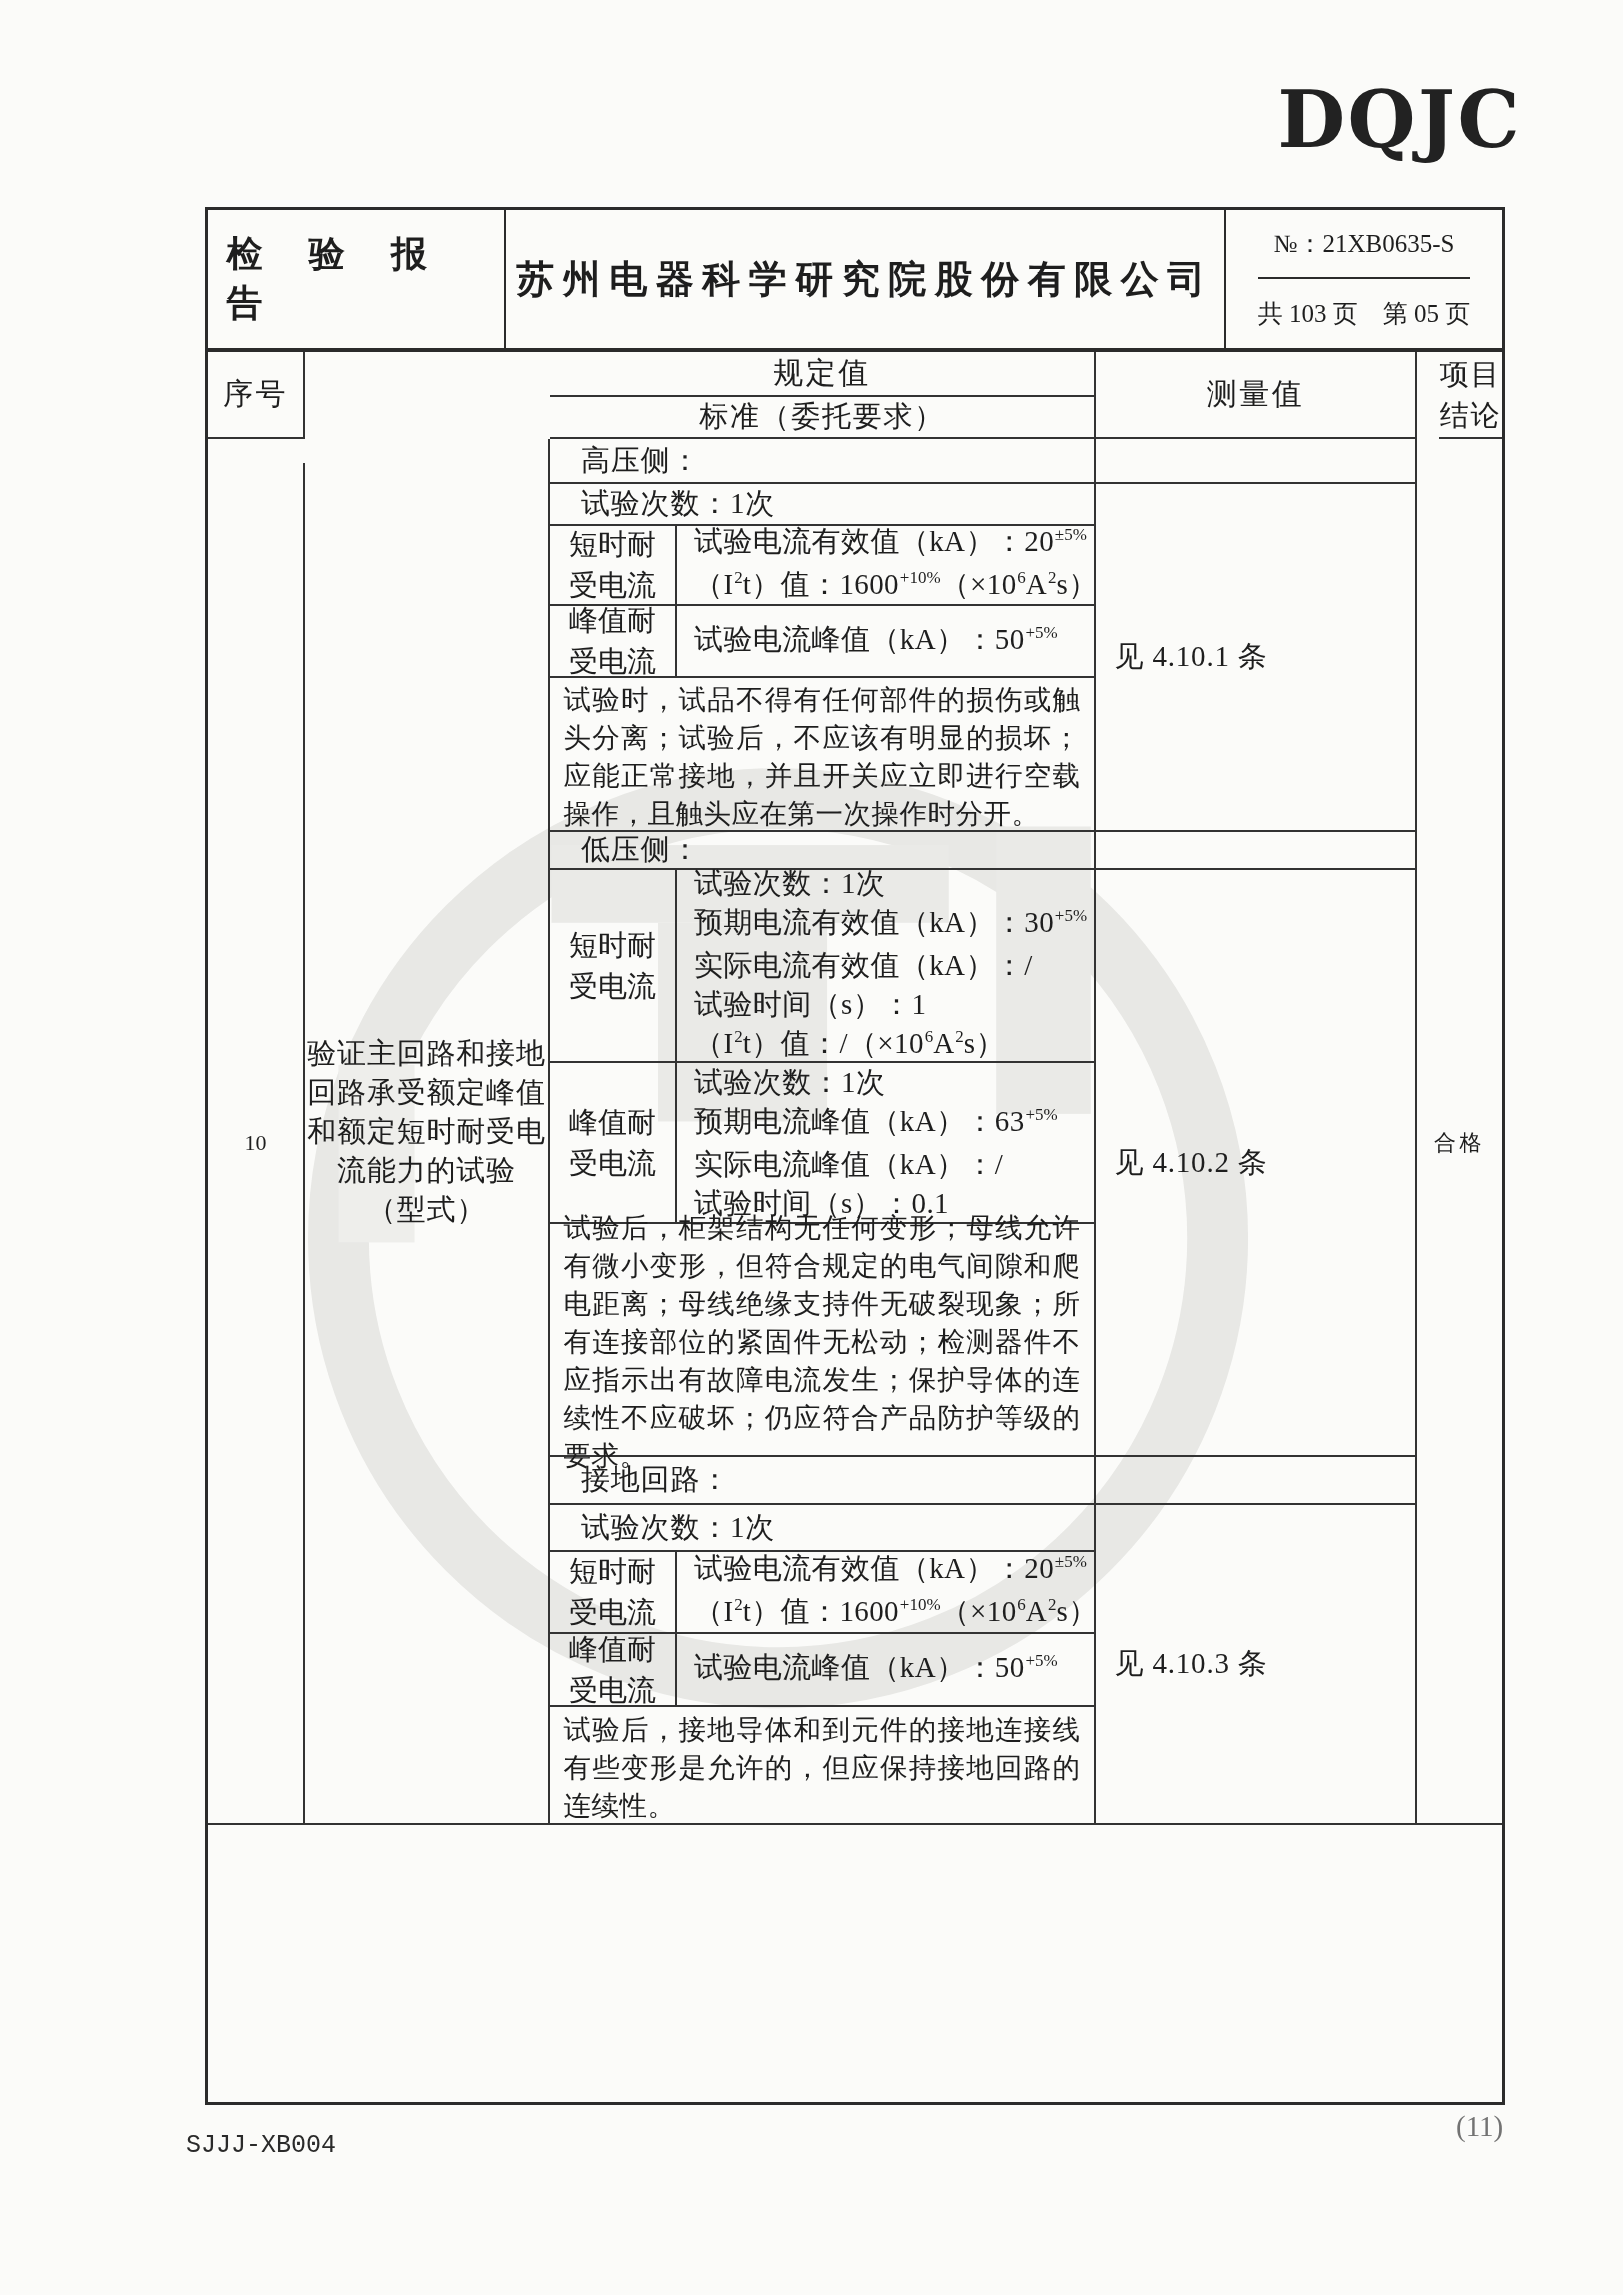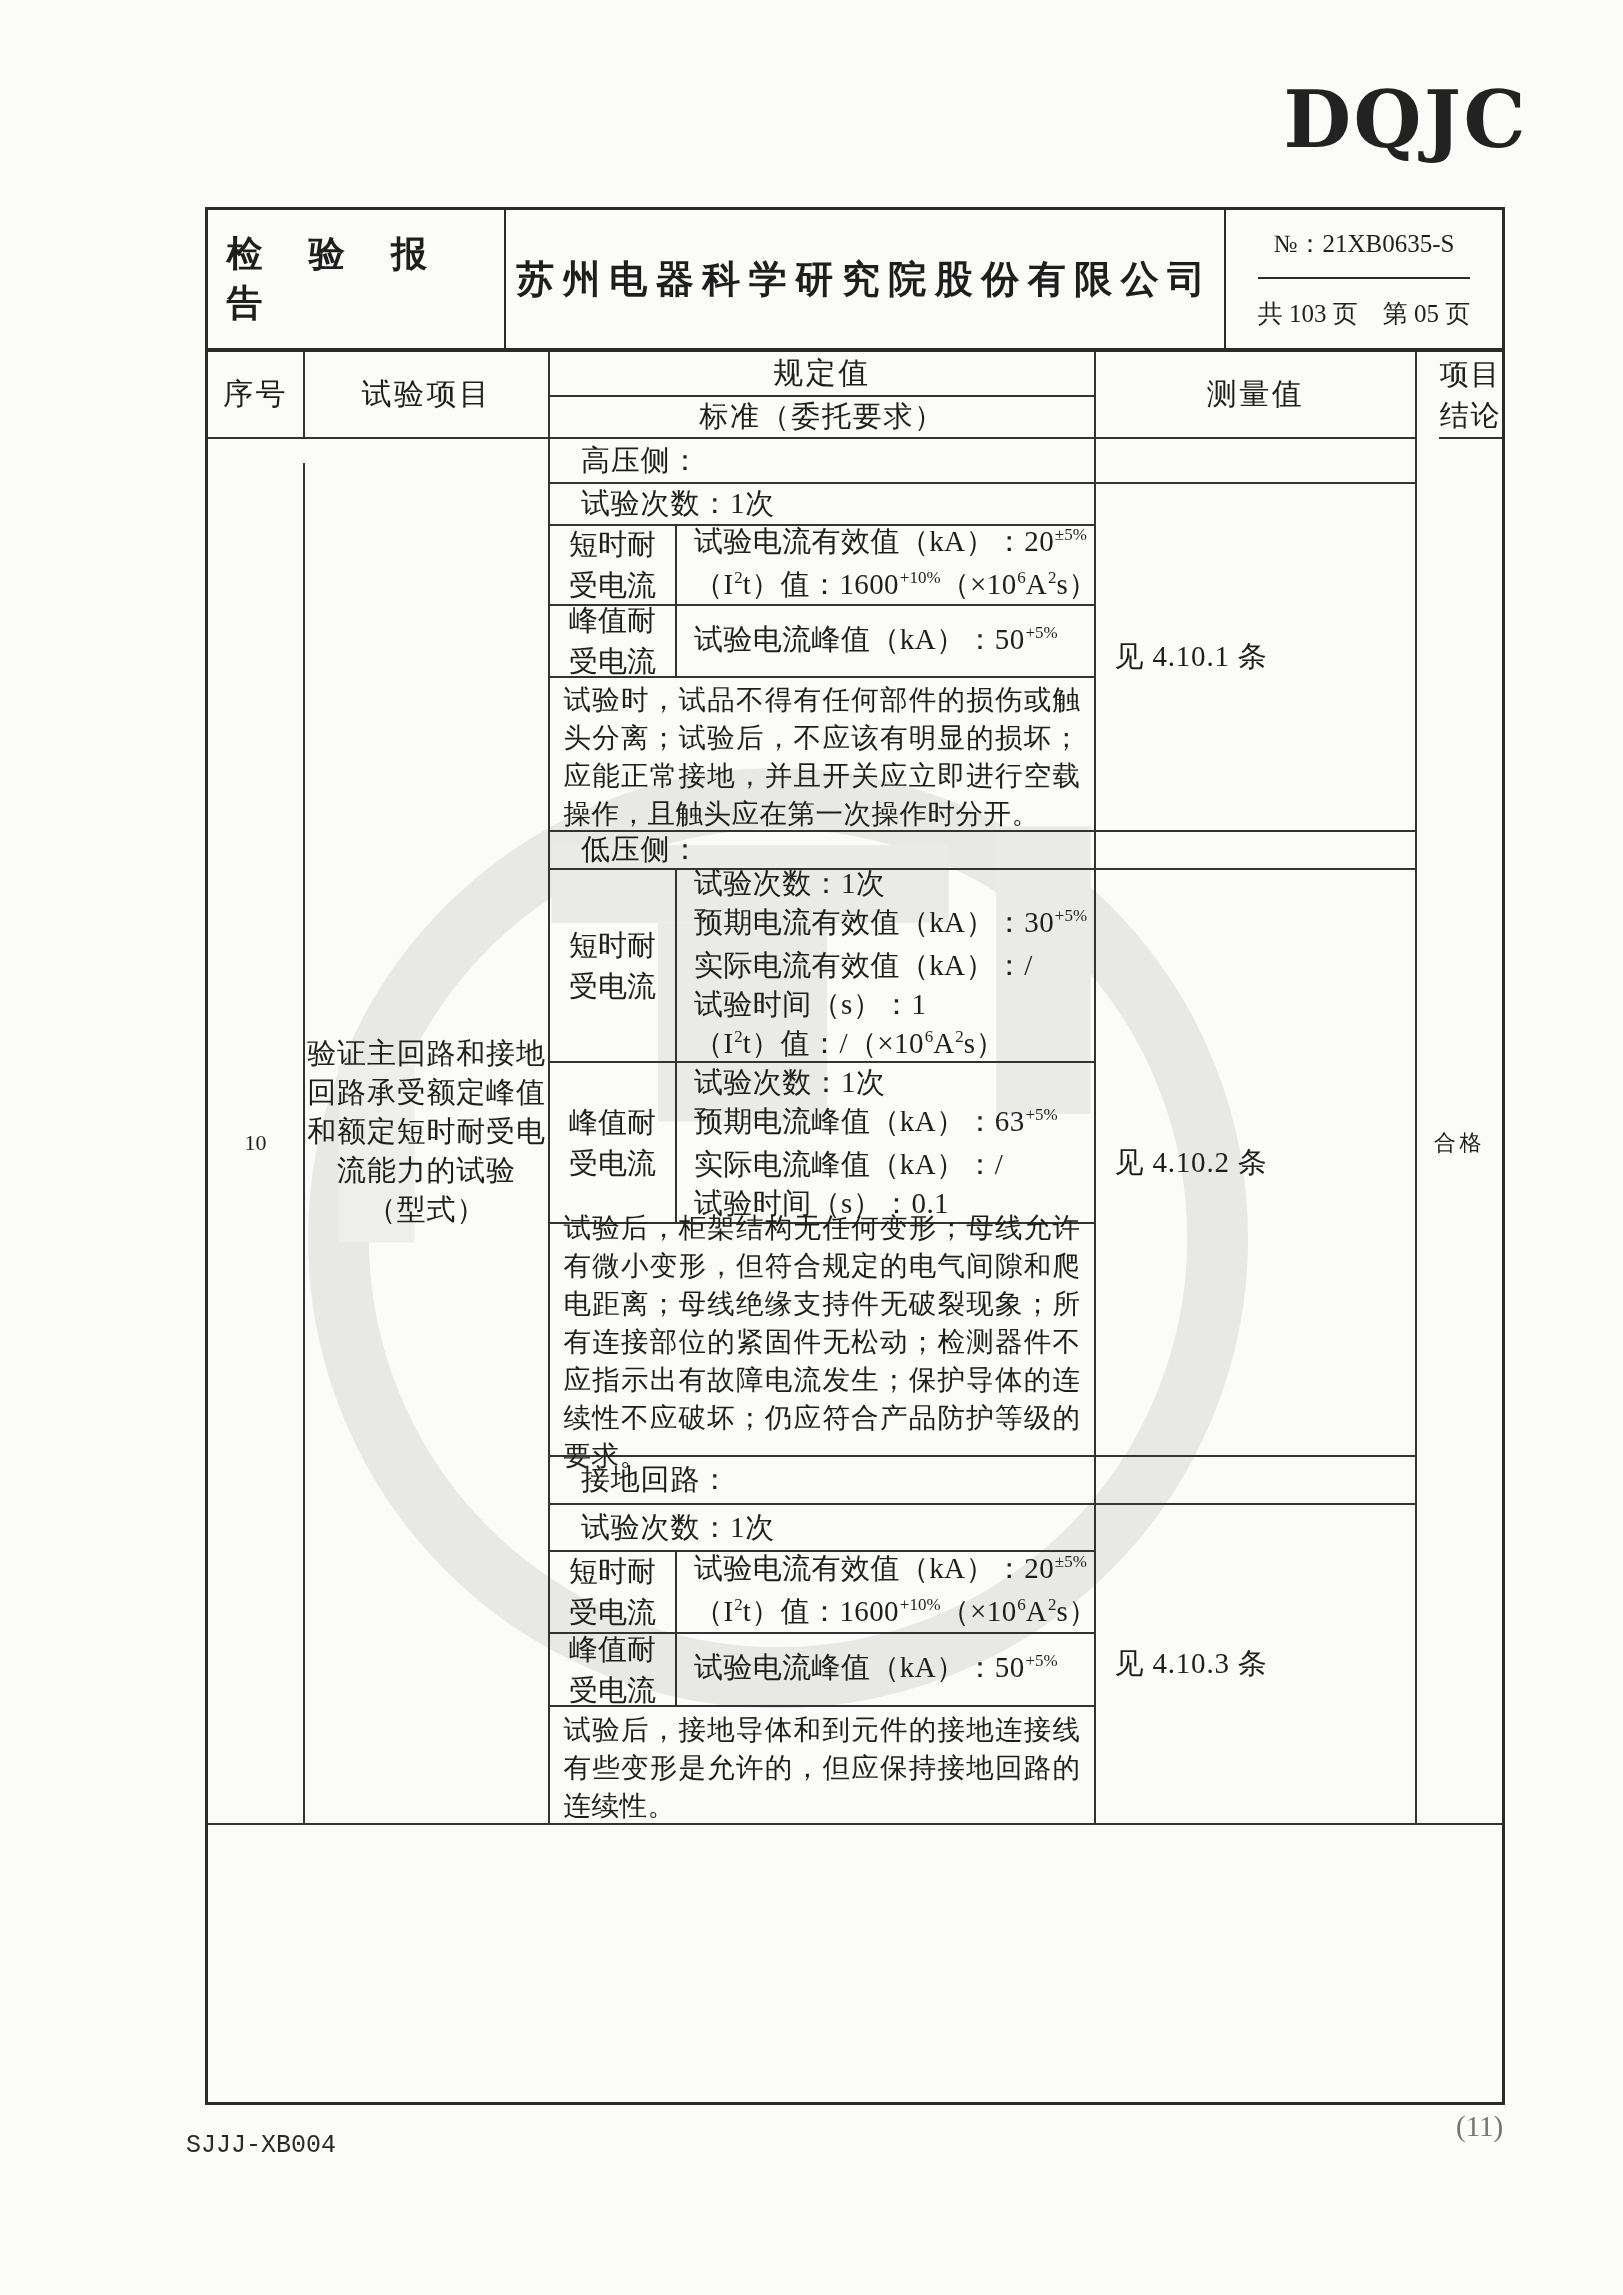--- a/index.html
+++ b/index.html
@@ -3,21 +3,21 @@
 <meta charset="utf-8">
 <style>
   html,body{margin:0;padding:0;}
   body{
     width:1623px;height:2295px;position:relative;overflow:hidden;
     background:#fbfbf9;color:#1e1e1e;
     font-family:"Liberation Serif","DejaVu Serif",serif;
   }
   .wm{position:absolute;left:237px;top:473px;z-index:0;pointer-events:none;opacity:.85;}
   .logo{
-    position:absolute;top:74px;right:95px;z-index:2;
+    position:absolute;top:74px;right:101px;z-index:2;
     font-family:"DejaVu Serif","Liberation Serif",serif;
     font-size:78px;font-weight:600;letter-spacing:2.5px;color:#222;
   }
   
   .header-table{
     position:absolute;left:205px;top:207px;width:1300px;height:144px;z-index:1;
     display:grid;grid-template-columns:298px 720px auto;
     border:3.4px solid #2b2b2b;box-sizing:border-box;background:transparent;
   }
   .hcell{border-right:2.5px solid #2b2b2b;box-sizing:border-box;display:flex;align-items:center;justify-content:center;}
@@ -73,21 +73,20 @@
   <div class="hcell company">苏州电器科学研究院股份有限公司</div>
   <div class="hcell no-box">
     <div>№：21XB0635-S</div>
     <div>共 103 页　第 05 页</div>
   </div>
 </div>
 
 <div class="main-table">
 
   <div class="cell flexc hdr" style="grid-area:1/1/3/2">序号</div>
-  <div class="cell flexc hdr" style="grid-area:1/2/3/3">试验项目</div>
   <div class="cell flexc hdr" style="grid-area:1/3/2/5">规定值</div>
   <div class="cell flexc" style="grid-area:2/3/3/5;font-size:29px;letter-spacing:1.7px">标准（委托要求）</div>
   <div class="cell flexc hdr" style="grid-area:1/5/3/6">测量值</div>
   <div class="cell nbr flexc hdr2" style="grid-area:1/6/3/7">
     <div>项目</div>
     <div>结论</div>
   </div>
 
   <div class="cell flexc big-val" style="grid-area:3/1/17/2;letter-spacing:0">10</div>
   <div class="cell flexc item-lines" style="grid-area:3/2/17/3">

